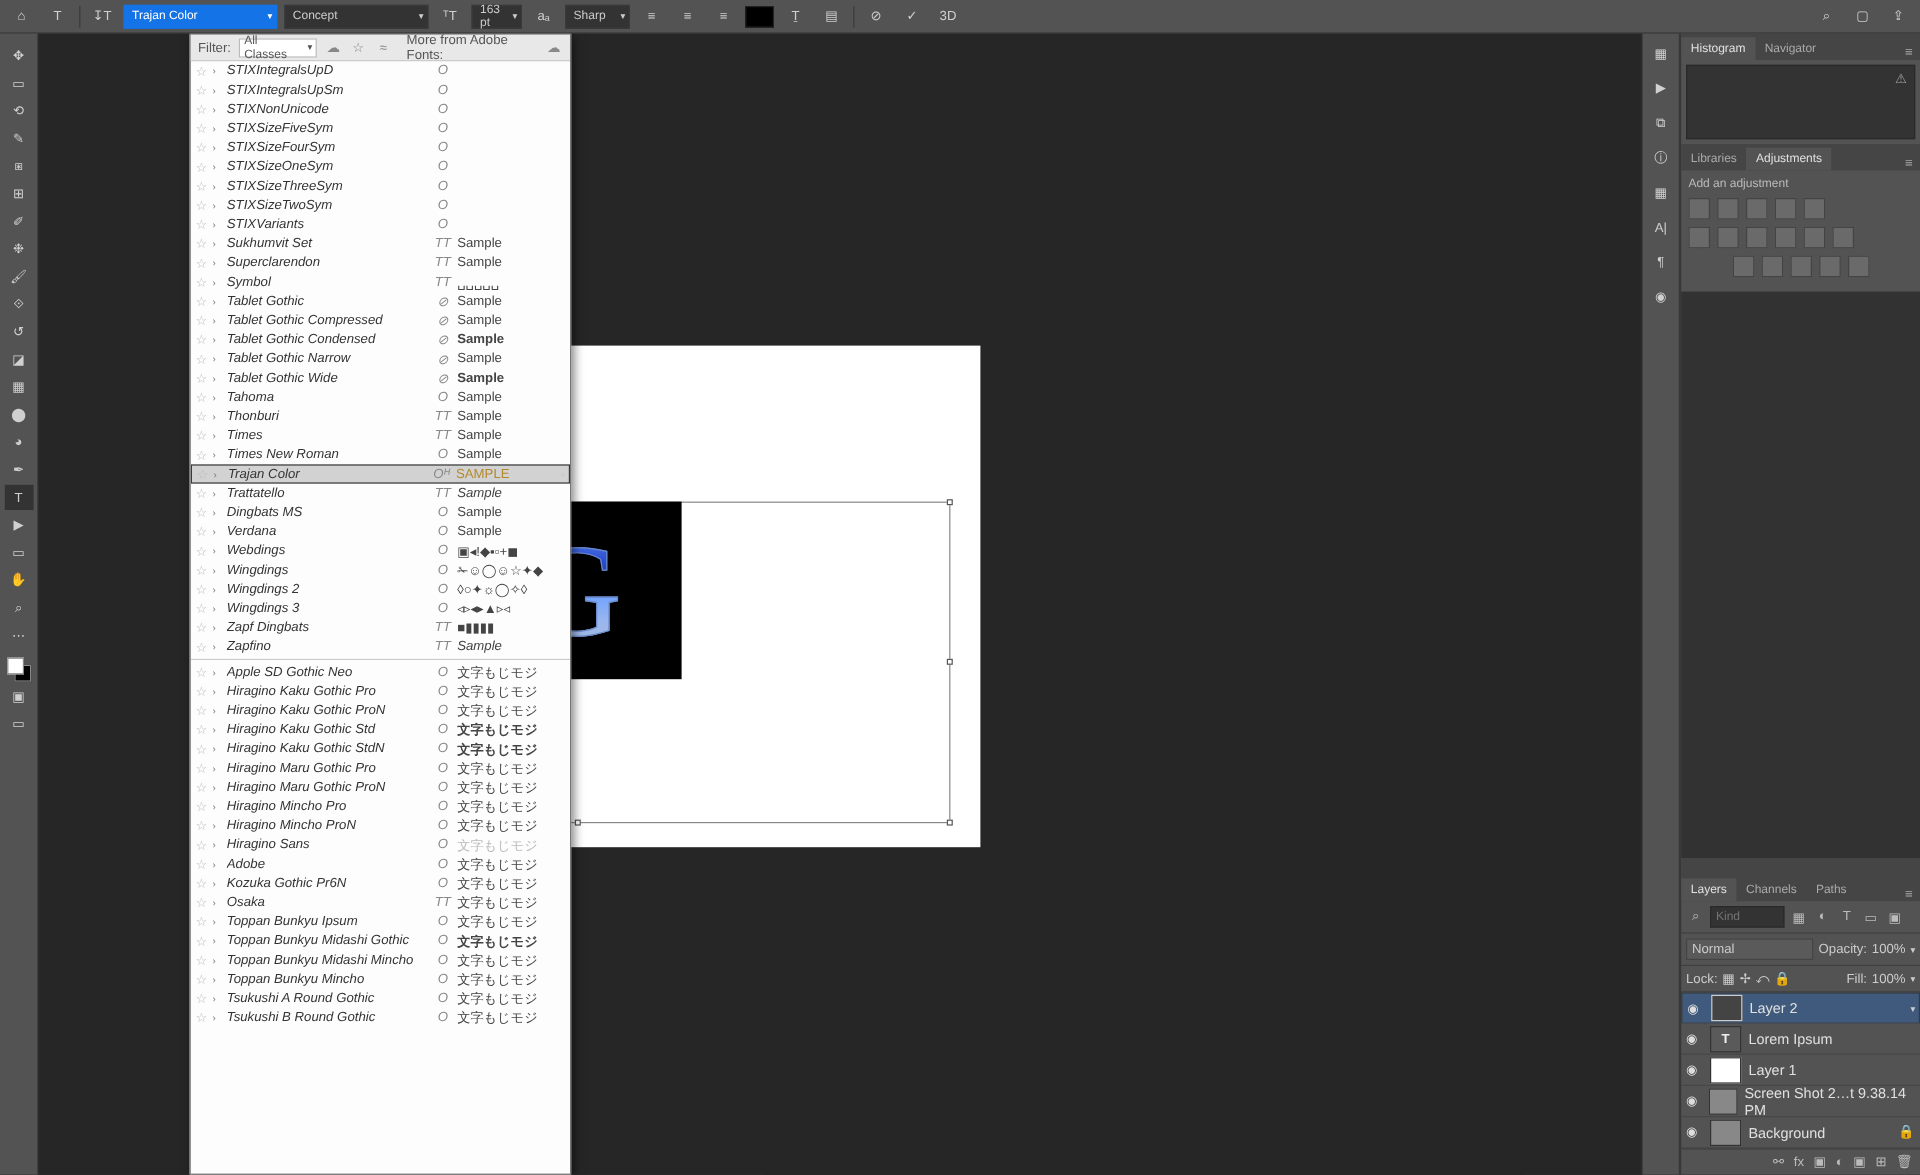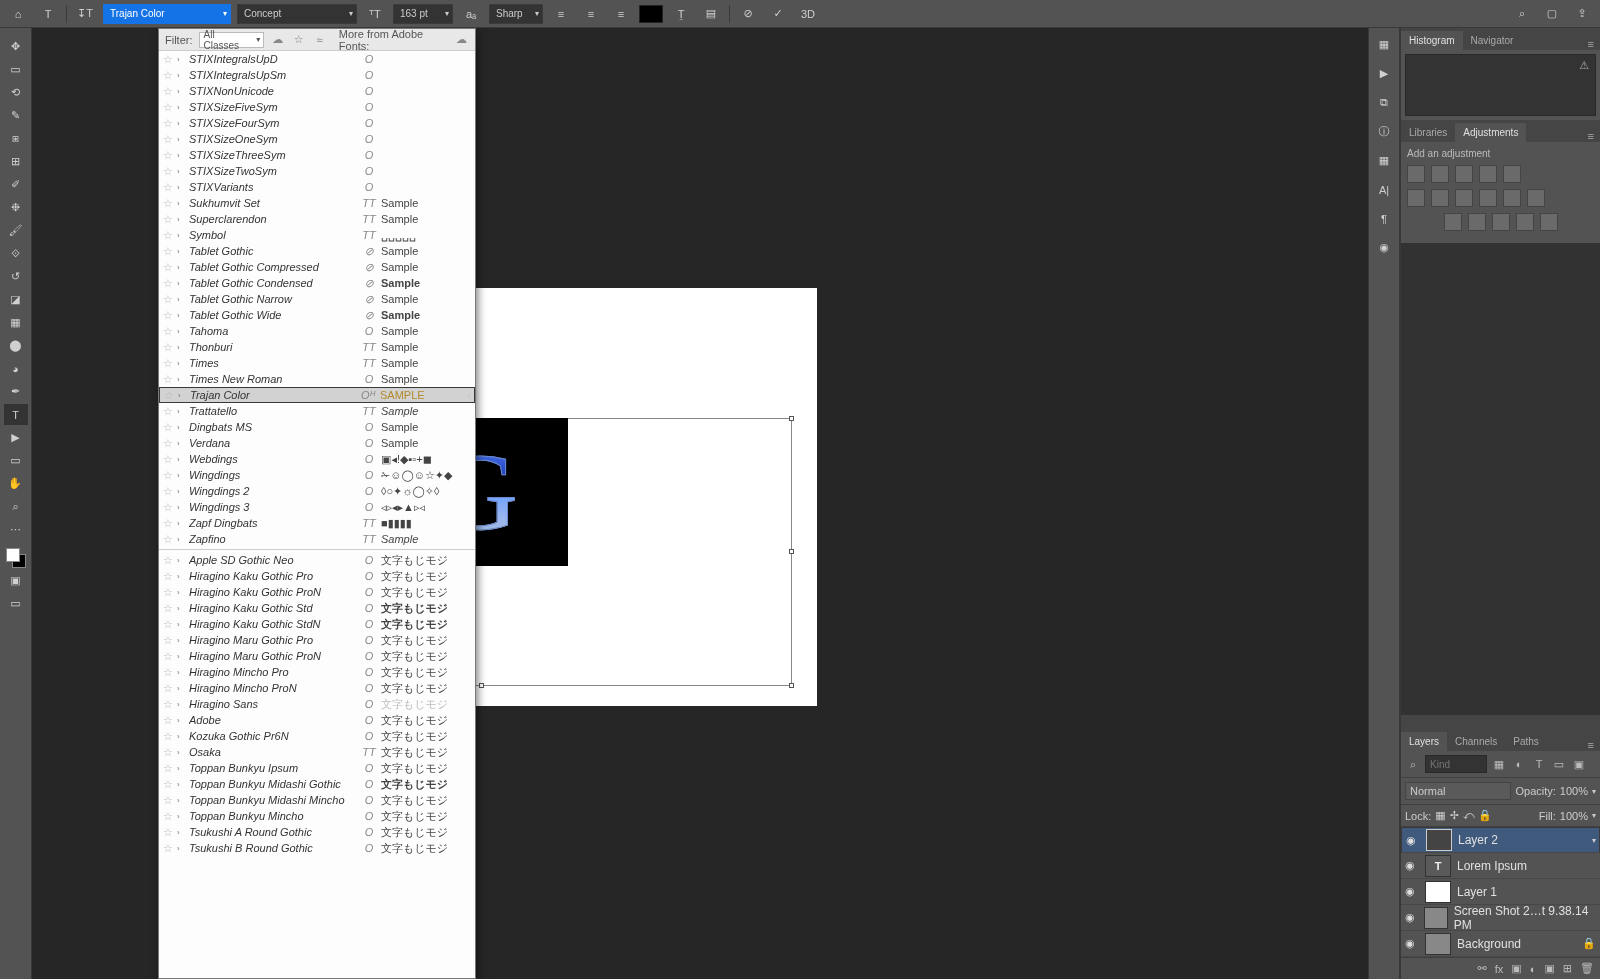--- a/index.html
+++ b/index.html
@@ -81,21 +81,21 @@
 <body>
 
 <div class="topbar">
   <div class="ico">⌂</div>
   <div class="ico">T</div>
   <div style="width:1px;height:18px;background:#3a3a3a"></div>
   <div class="ico">↧T</div>
   <div class="sel sel-hl" style="width:128px">Trajan Color</div>
   <div class="sel" style="width:120px">Concept</div>
   <div class="ico">ᵀT</div>
-  <div class="sel" style="width:60px">163 pt</div>
+  <div class="sel" style="width:42px">163 pt</div>
   <div class="ico">aₐ</div>
   <div class="sel" style="width:54px">Sharp</div>
   <div class="ico">≡</div>
   <div class="ico">≡</div>
   <div class="ico">≡</div>
   <div class="swatch"></div>
   <div class="ico">Ṯ</div>
   <div class="ico">▤</div>
   <div style="width:1px;height:18px;background:#3a3a3a"></div>
   <div class="ico">⊘</div>

